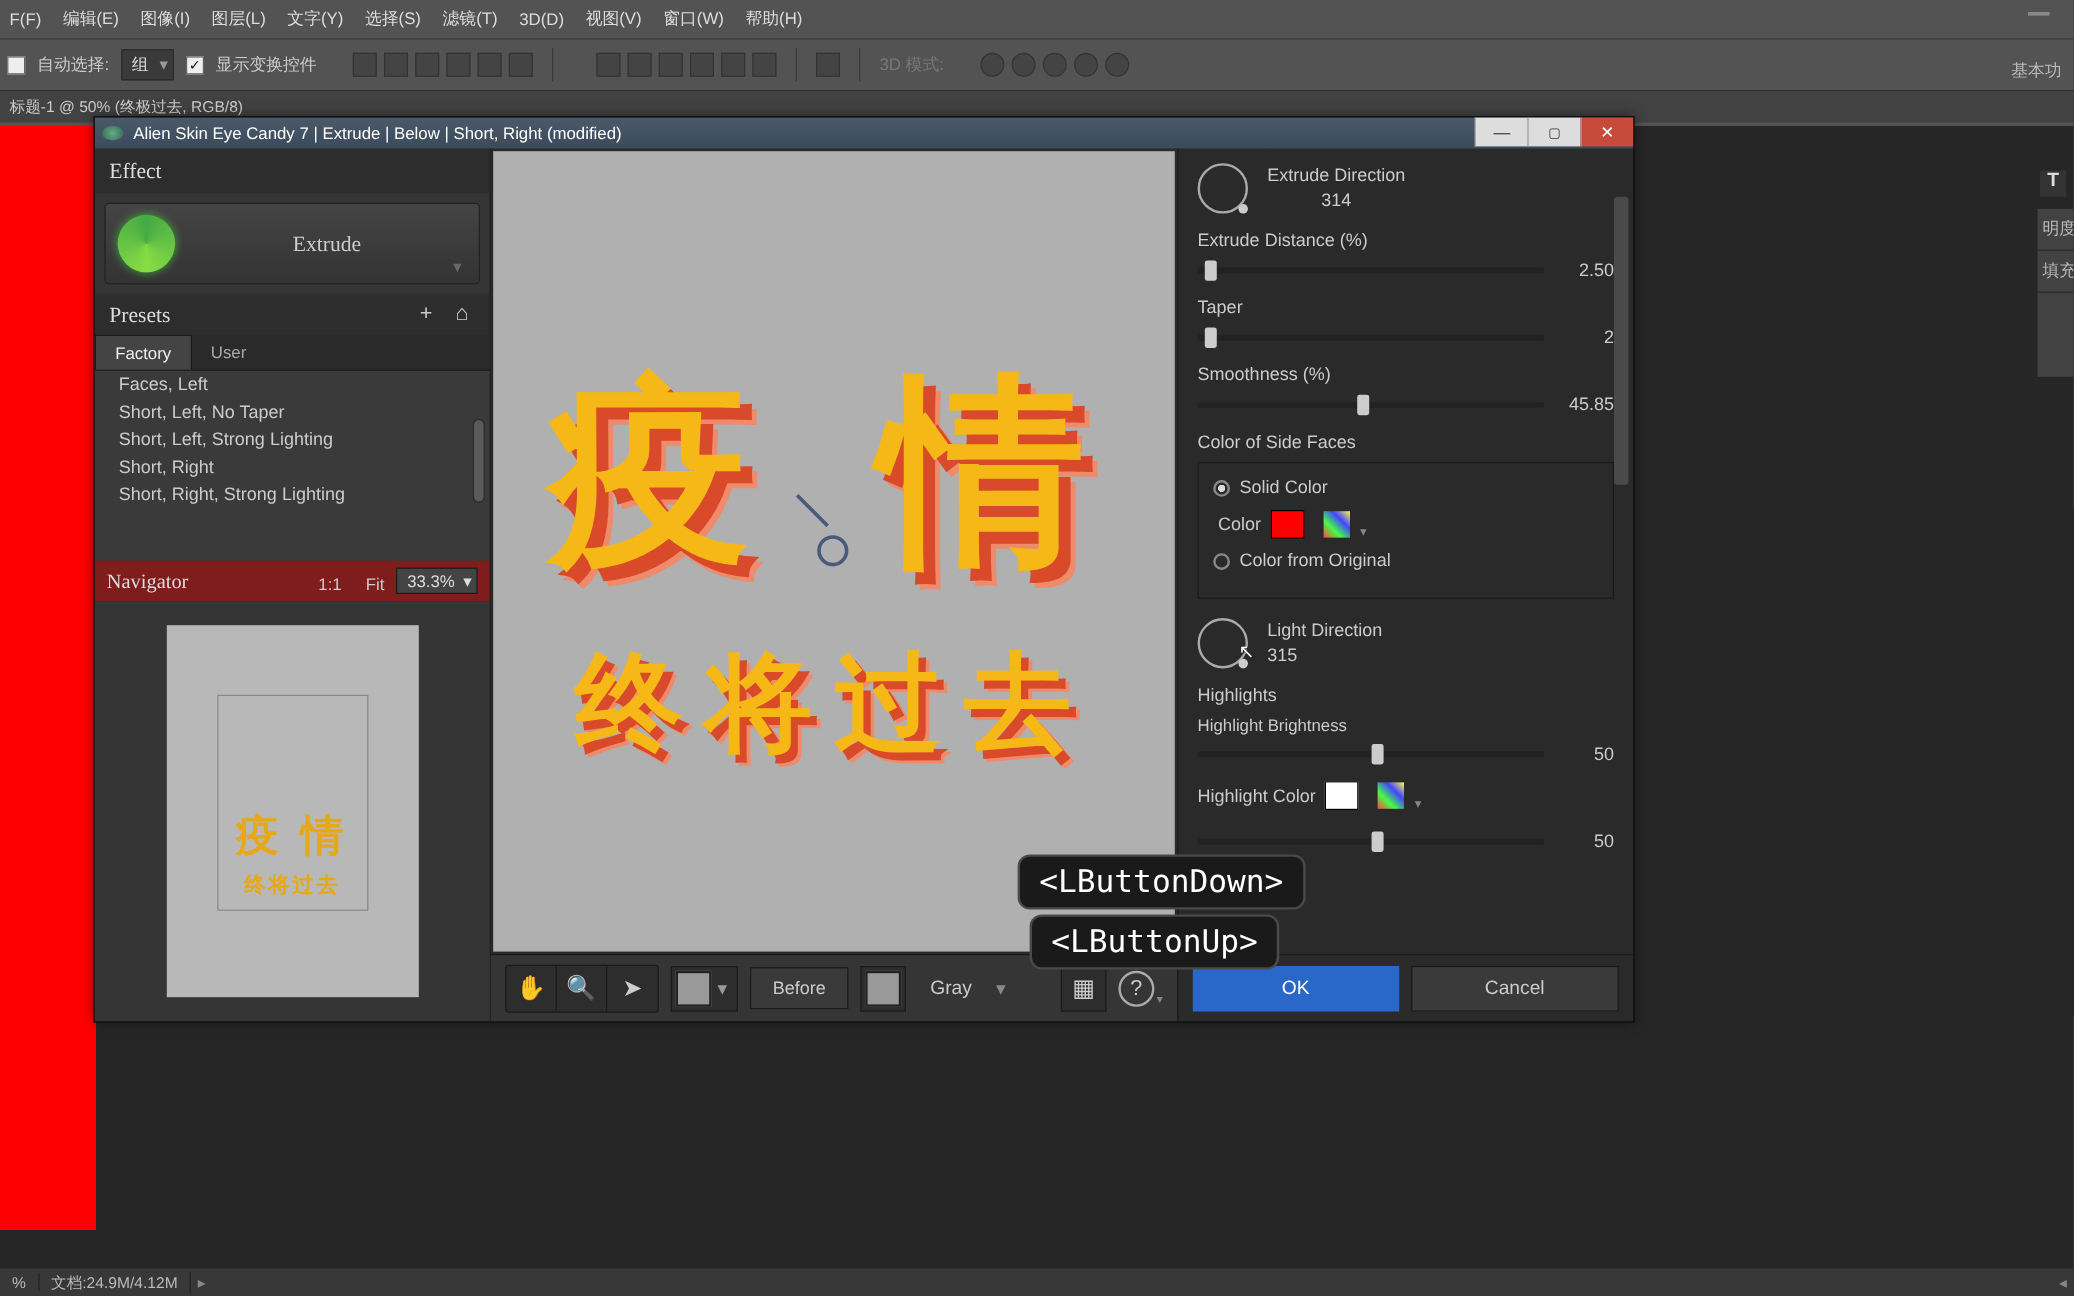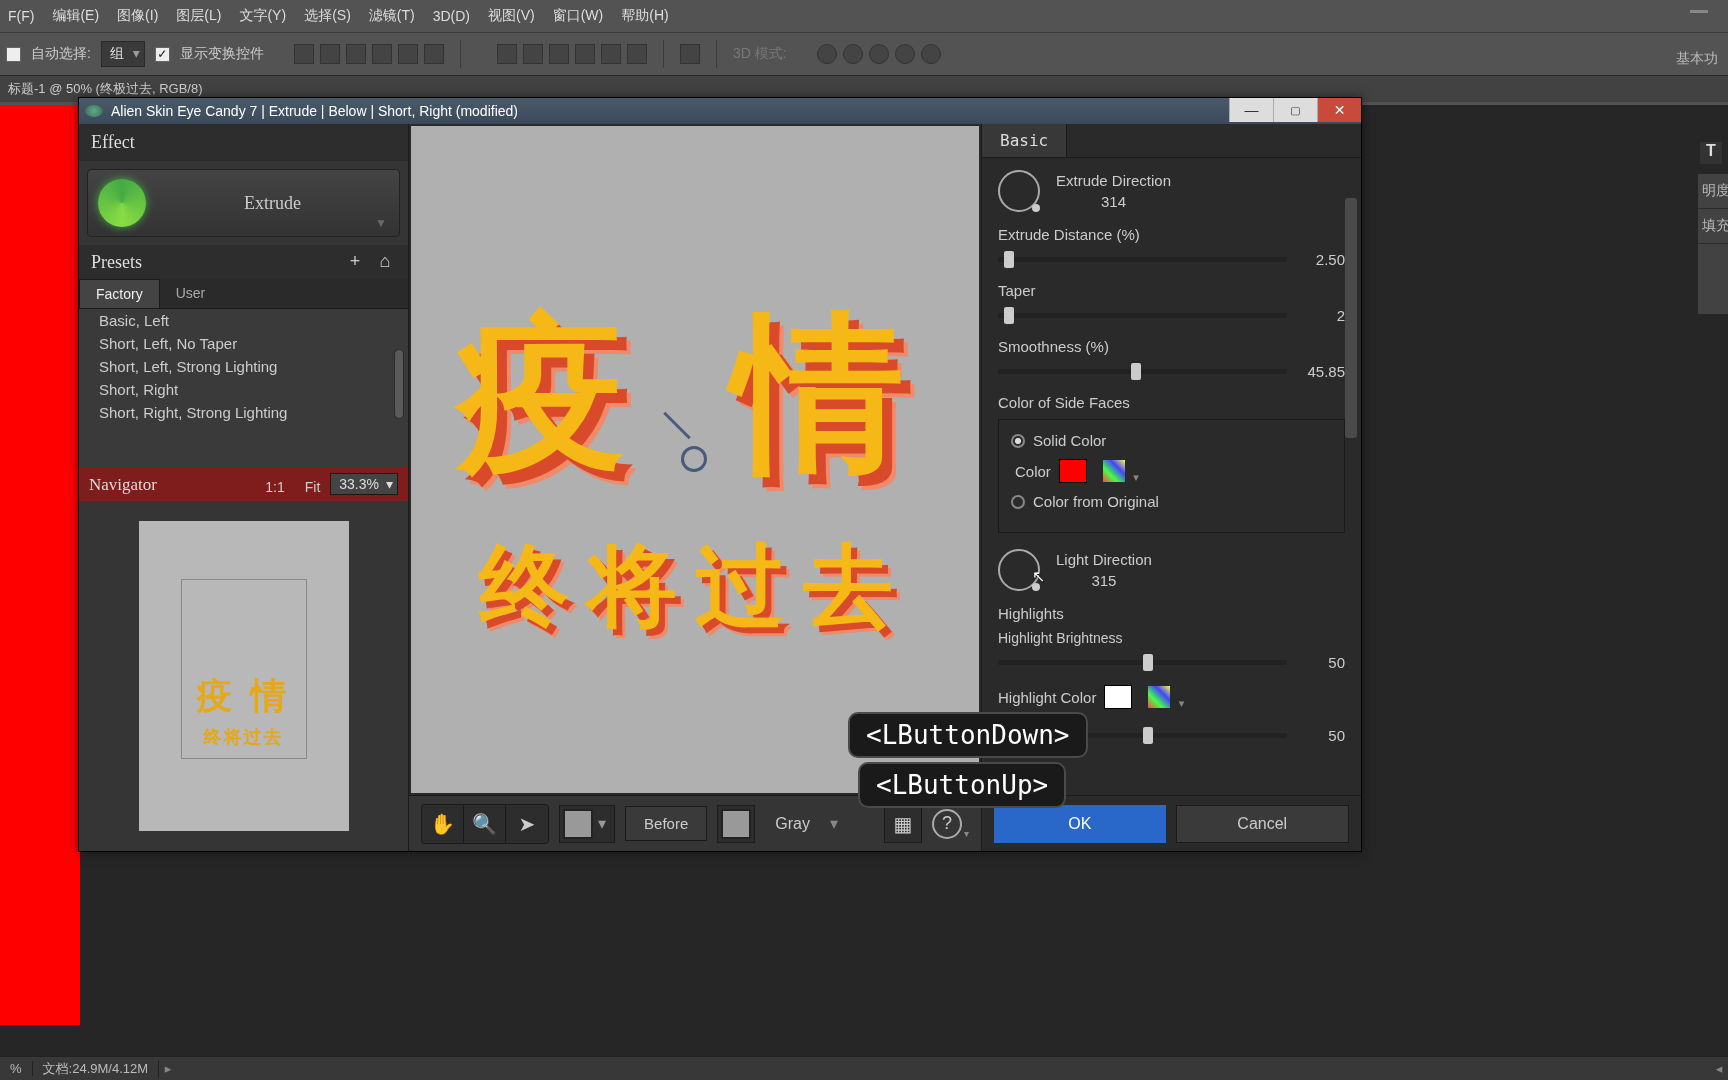--- a/index.html
+++ b/index.html
@@ -220,21 +220,21 @@
       <div class="presets-hdr">
         <span class="title">Presets</span>
         <span class="icon-btn">+</span>
         <span class="icon-btn">⌂</span>
       </div>
       <div class="tabs">
         <div class="tab active">Factory</div>
         <div class="tab">User</div>
       </div>
       <div class="preset-list">
-        <div class="preset-item">Basic, Left</div>
+        <div class="preset-item">Faces, Left</div>
         <div class="preset-item">Short, Left, No Taper</div>
         <div class="preset-item">Short, Left, Strong Lighting</div>
         <div class="preset-item">Short, Right</div>
         <div class="preset-item" style="overflow:hidden">Short, Right, Strong Lighting</div>
         <div class="preset-scrollbar"></div>
       </div>
 
       <div class="nav-hdr">
         <span class="title">Navigator</span>
         <span class="zoom-link">1:1</span>
@@ -276,23 +276,20 @@
         <span style="color:#888">▾</span>
         <div style="flex:1"></div>
         <div class="sq-icon">▦</div>
         <div class="help-wrap">
             <div class="help-icon">?</div>
           </div>
       </div>
     </div>
 
     <div class="right-panel">
-      <div class="right-tabs">
-          <div class="right-tab">Basic</div>
-        </div>
       <div class="settings" style="position:relative">
         <div class="angle-widget">
           <div class="angle-circle">
               <div class="angle-dot"></div>
             </div>
           <div>
             <div>Extrude Direction</div>
             <div style="text-align:center;margin-top:4px">314</div>
           </div>
         </div>
@@ -338,21 +335,21 @@
             </div>
         </div>
 
         <div class="angle-widget" style="position:relative">
           <div class="angle-circle">
               <div class="angle-dot"></div>
             <span class="cursor-arrow">↖</span>
           </div>
           <div>
             <div>Light Direction</div>
-            <div style="text-align:center;margin-top:4px">315</div>
+            <div style="text-align:left;margin-top:4px">315</div>
           </div>
         </div>
 
         <div class="setting-row">Highlights</div>
         <div class="setting-row" style="font-size:14px">Highlight Brightness</div>
         <div class="slider-row">
           <div class="slider-track">
               <div class="slider-thumb" style="left:50%"></div>
             </div>
           <div class="slider-val">50</div>

